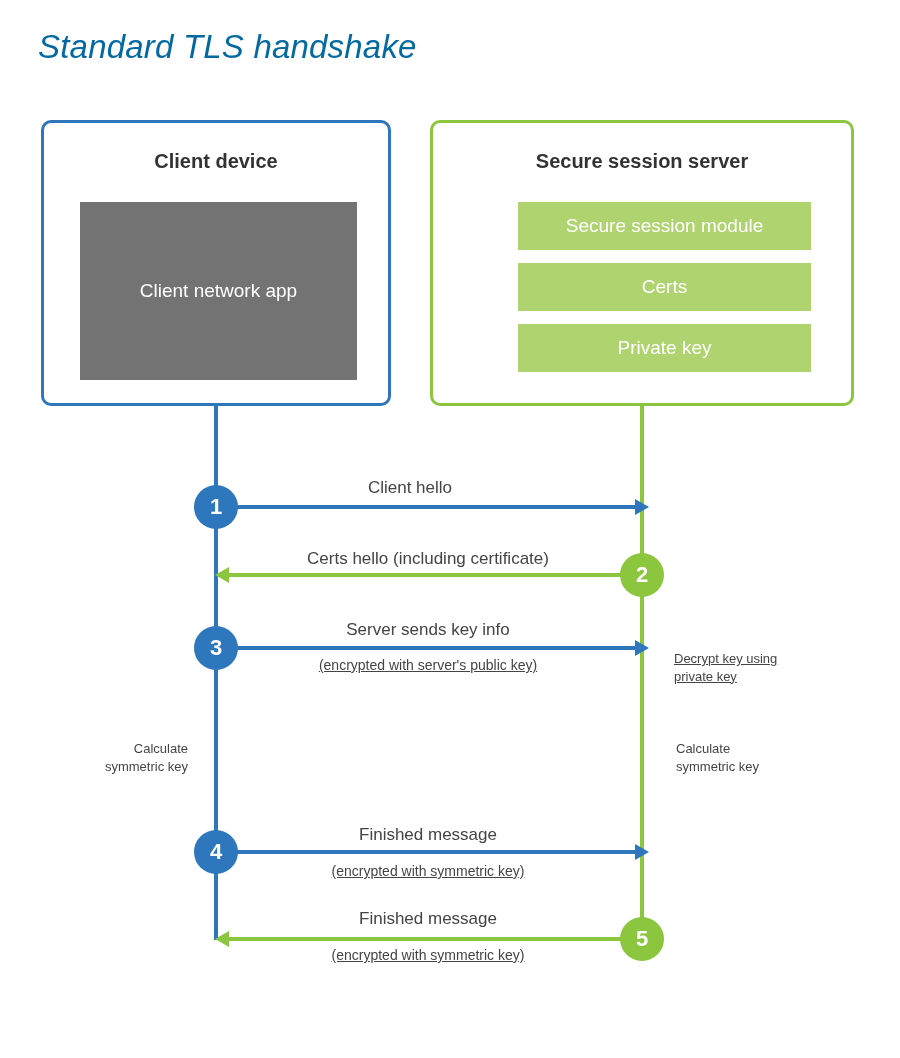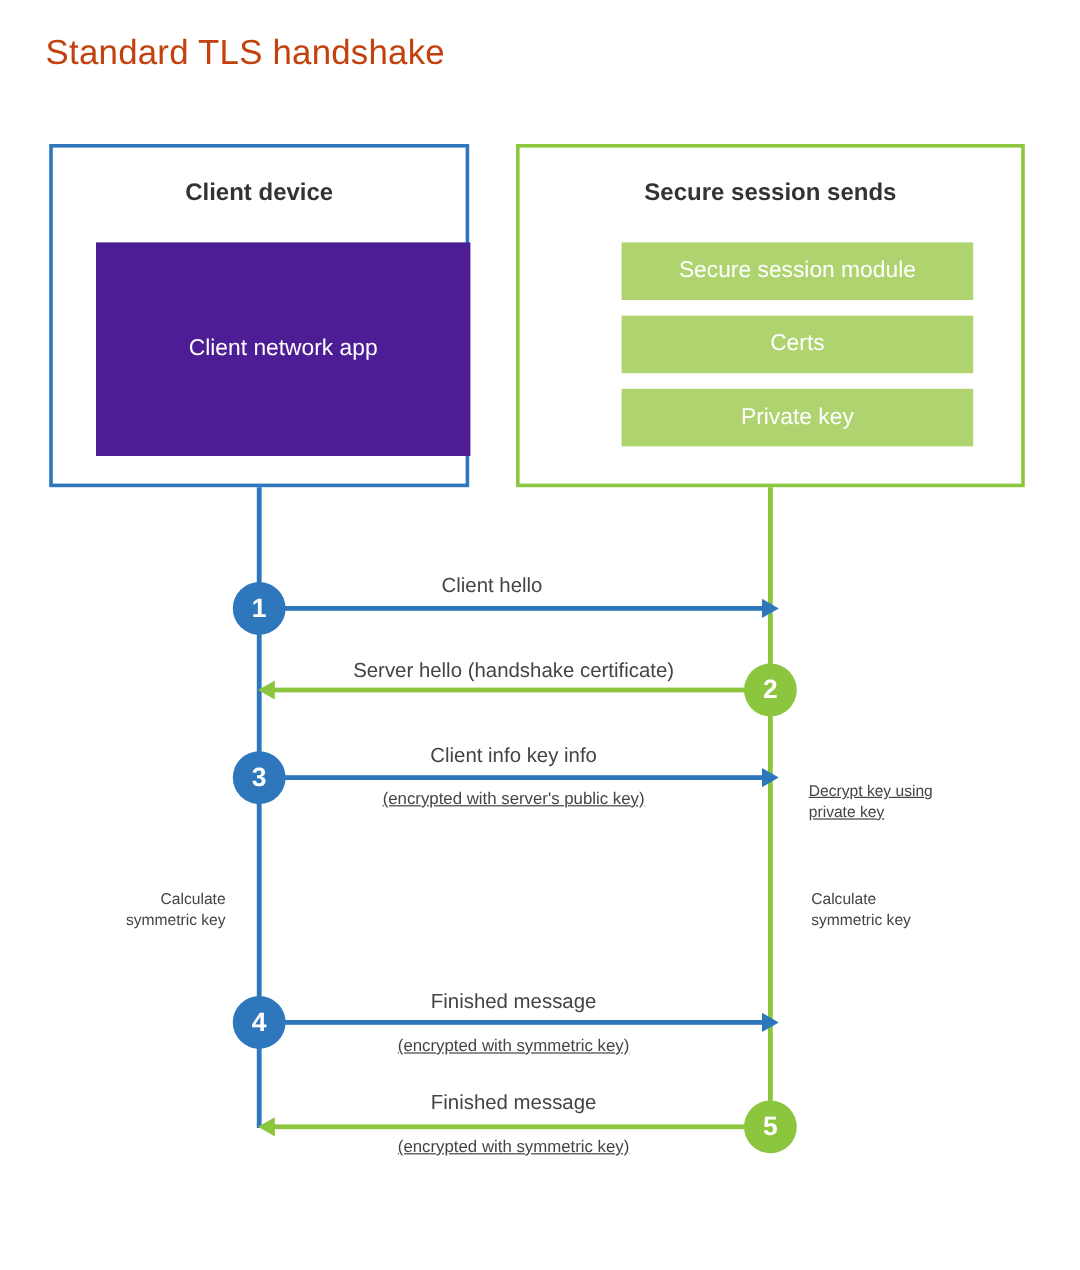--- a/index.html
+++ b/index.html
@@ -17,32 +17,34 @@
     height: 1058px;
     background: #ffffff;
     overflow: hidden;
   }
 
   
   .diagram-title {
     position: absolute;
     left: 38px;
     top: 28px;
-    font-size: 29px;
+    font-size: 33px;
     font-weight: 300;
-    color: #c2410c;
+    color: #0369a1;
     letter-spacing: 0.2px;
     white-space: nowrap;
+    font-style: italic;
   }
 
   
   .party-box {
     position: absolute;
     background: #ffffff;
     box-sizing: border-box;
+    border-radius: 10px;
   }
   .party-box.client {
     left: 41px;
     top: 120px;
     width: 350px;
     height: 286px;
     border: 3px solid #2E77BC;
   }
   .party-box.server {
     left: 430px;
@@ -60,23 +62,23 @@
     font-size: 20px;
     font-weight: bold;
     color: #333333;
   }
 
   
   .client-app {
     position: absolute;
     left: 36px;
     top: 79px;
-    width: 312px;
+    width: 277px;
     height: 178px;
-    background: #4c1d95;
+    background: #737373;
     color: #ffffff;
     font-size: 19px;
     font-weight: 300;
     display: flex;
     align-items: center;
     justify-content: center;
     text-align: center;
     line-height: 1.35;
     padding: 0 10px;
     box-sizing: border-box;
@@ -192,44 +194,44 @@
 <div id="stage">
 
   <div class="diagram-title">Standard TLS handshake</div>
 
   <div class="party-box client">
     <div class="party-title">Client device</div>
     <div class="client-app">Client network app</div>
   </div>
 
   <div class="party-box server">
-    <div class="party-title">Secure session sends</div>
+    <div class="party-title">Secure session server</div>
     <div class="server-modules">
       <div class="server-module">Secure session module</div>
       <div class="server-module">Certs</div>
       <div class="server-module">Private key</div>
     </div>
   </div>
 
   <div class="lifeline client-line"></div>
   <div class="lifeline server-line"></div>
 
   <div class="msg-label" style="left:198px; top:478px; width:424px;">Client hello</div>
   <div class="msg-arrow to-server" style="left:216px; top:505px; width:420px;">
     <span class="head"></span>
   </div>
   <div class="step-badge blue" style="left:194px; top:485px;">1</div>
 
-  <div class="msg-label" style="left:216px; top:549px; width:424px;">Server hello (handshake certificate)</div>
+  <div class="msg-label" style="left:216px; top:549px; width:424px;">Certs hello (including certificate)</div>
   <div class="msg-arrow to-client" style="left:228px; top:573px; width:412px;">
     <span class="head"></span>
   </div>
   <div class="step-badge green" style="left:620px; top:553px;">2</div>
 
-  <div class="msg-label" style="left:216px; top:620px; width:424px;">Client info key info</div>
+  <div class="msg-label" style="left:216px; top:620px; width:424px;">Server sends key info</div>
   <div class="msg-arrow to-server" style="left:216px; top:646px; width:420px;">
     <span class="head"></span>
   </div>
   <div class="msg-sublabel" style="left:216px; top:657px; width:424px;">(encrypted with server's public key)</div>
   <div class="step-badge blue" style="left:194px; top:626px;">3</div>
 
   <div class="side-note right-of-server" style="left:674px; top:650px; width:180px;text-decoration:underline;">Decrypt key using
 private key</div>
 
   <div class="side-note left-of-client" style="left:28px; top:740px; width:160px;">Calculate

